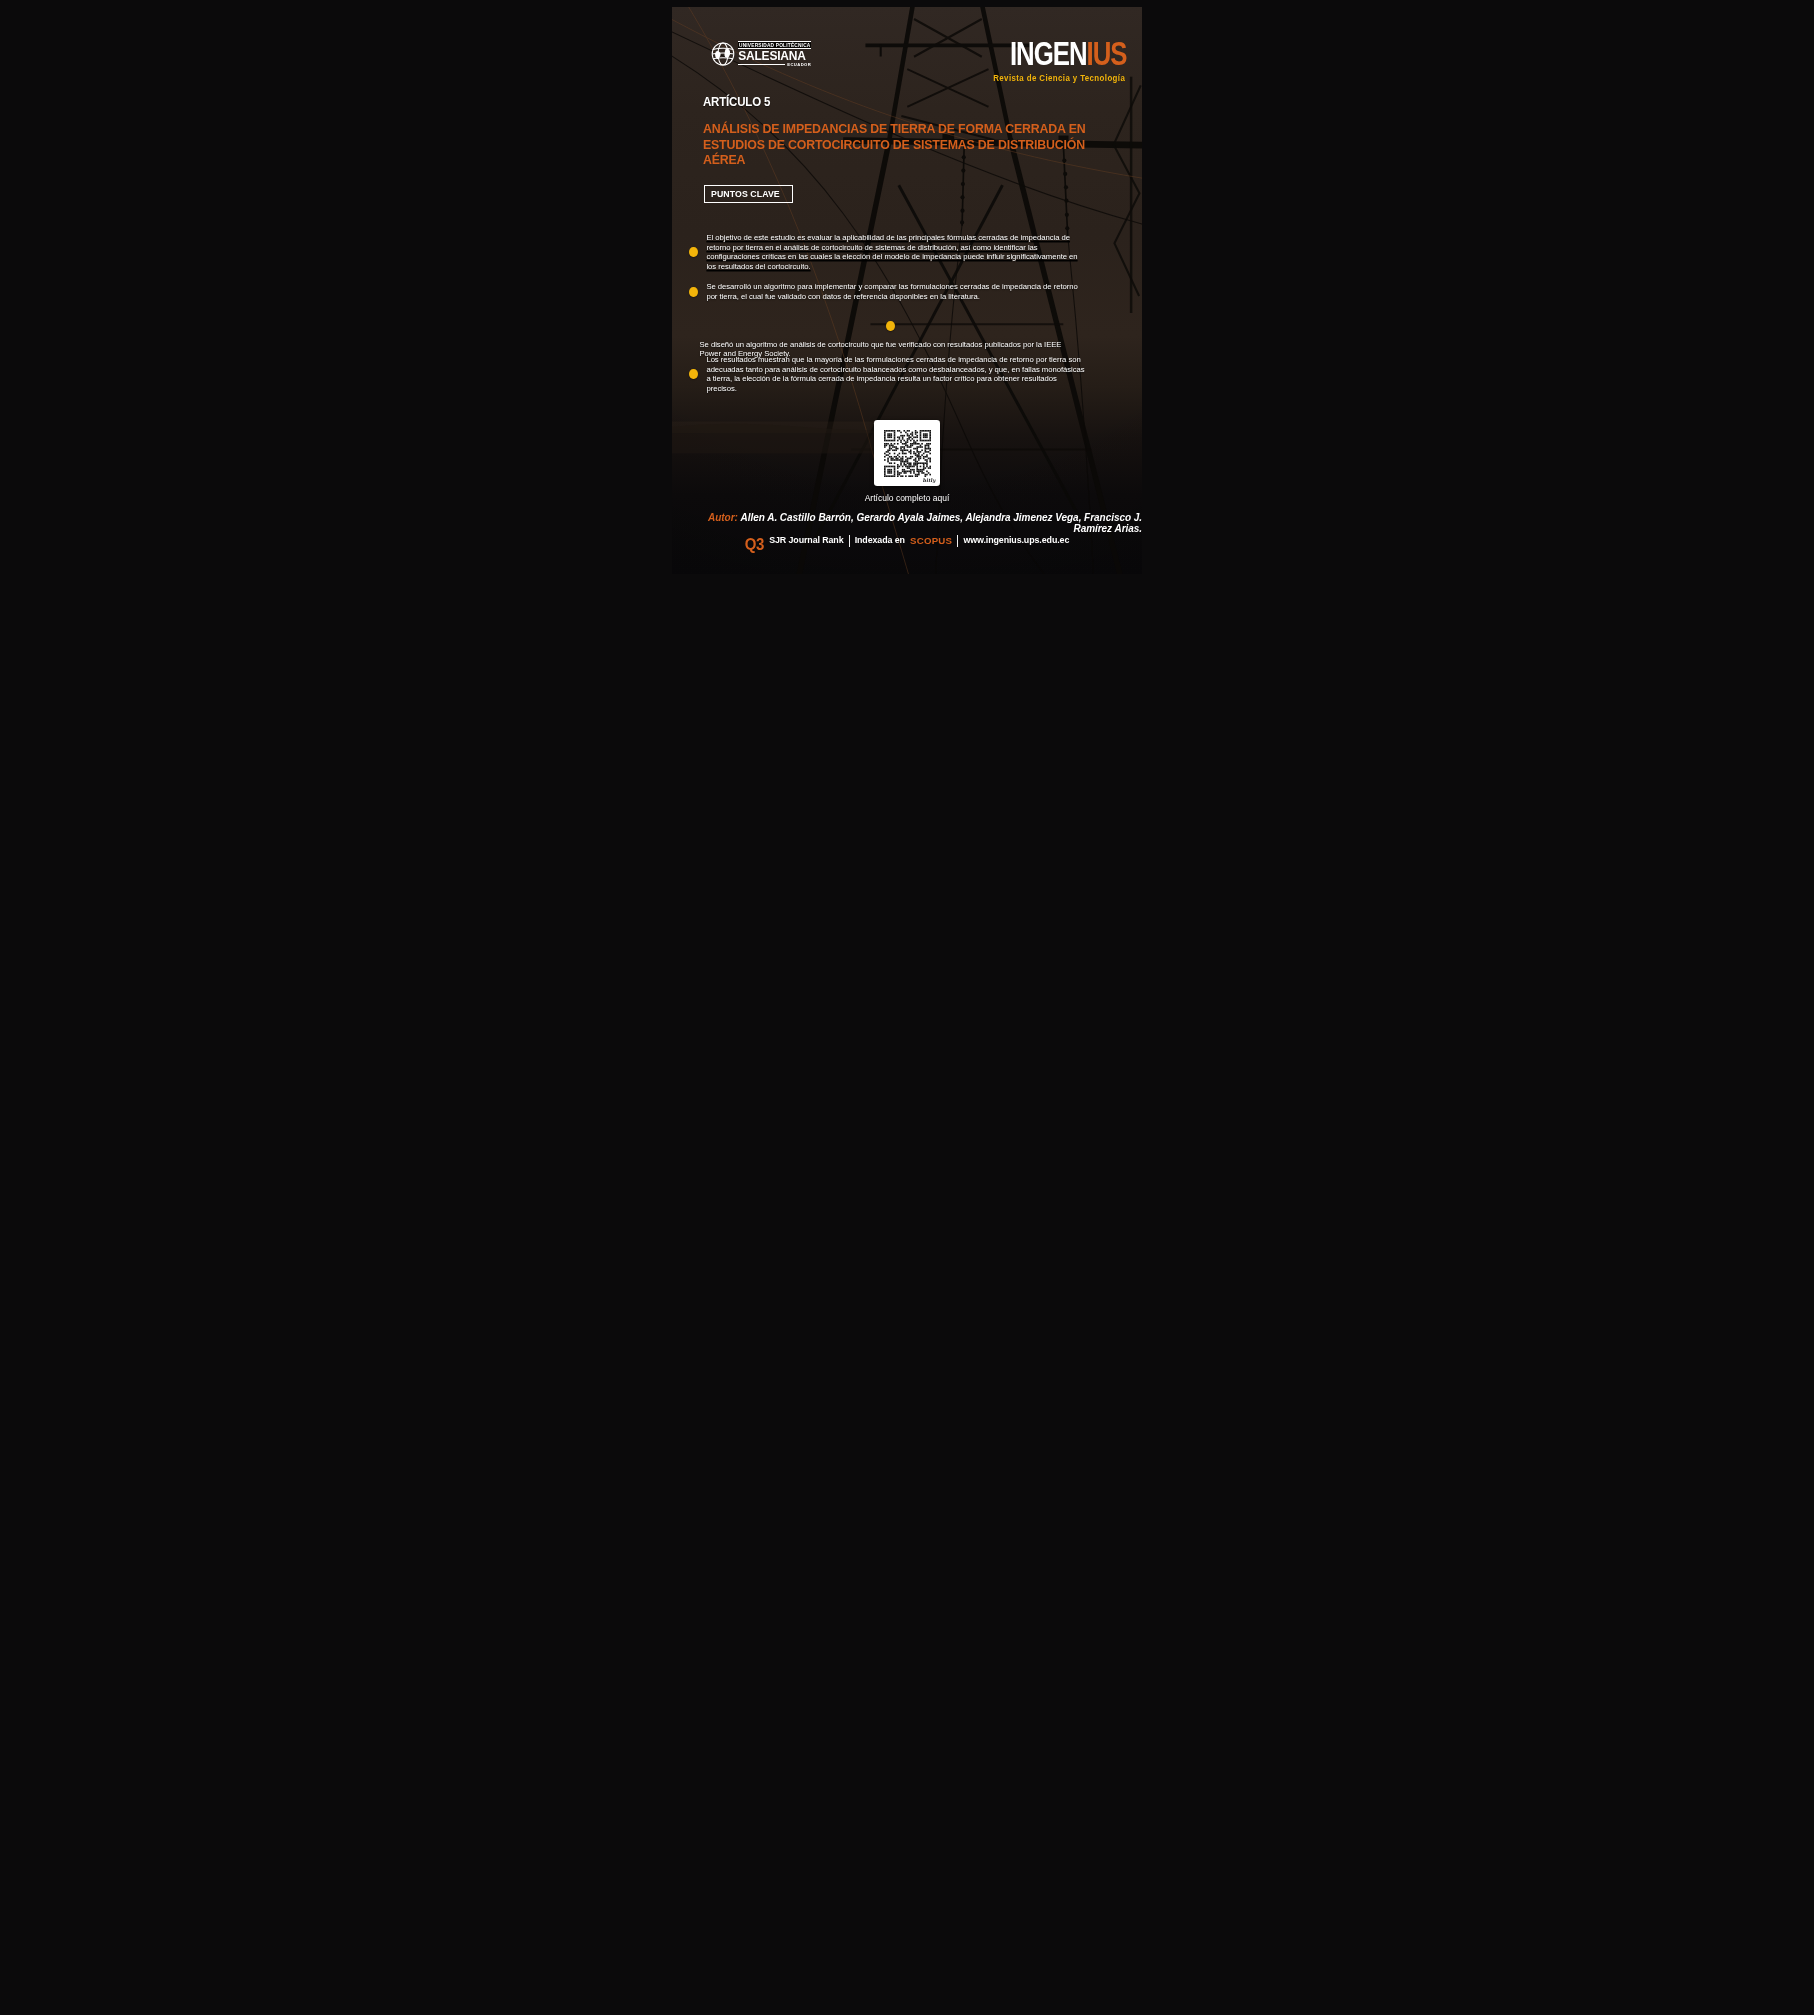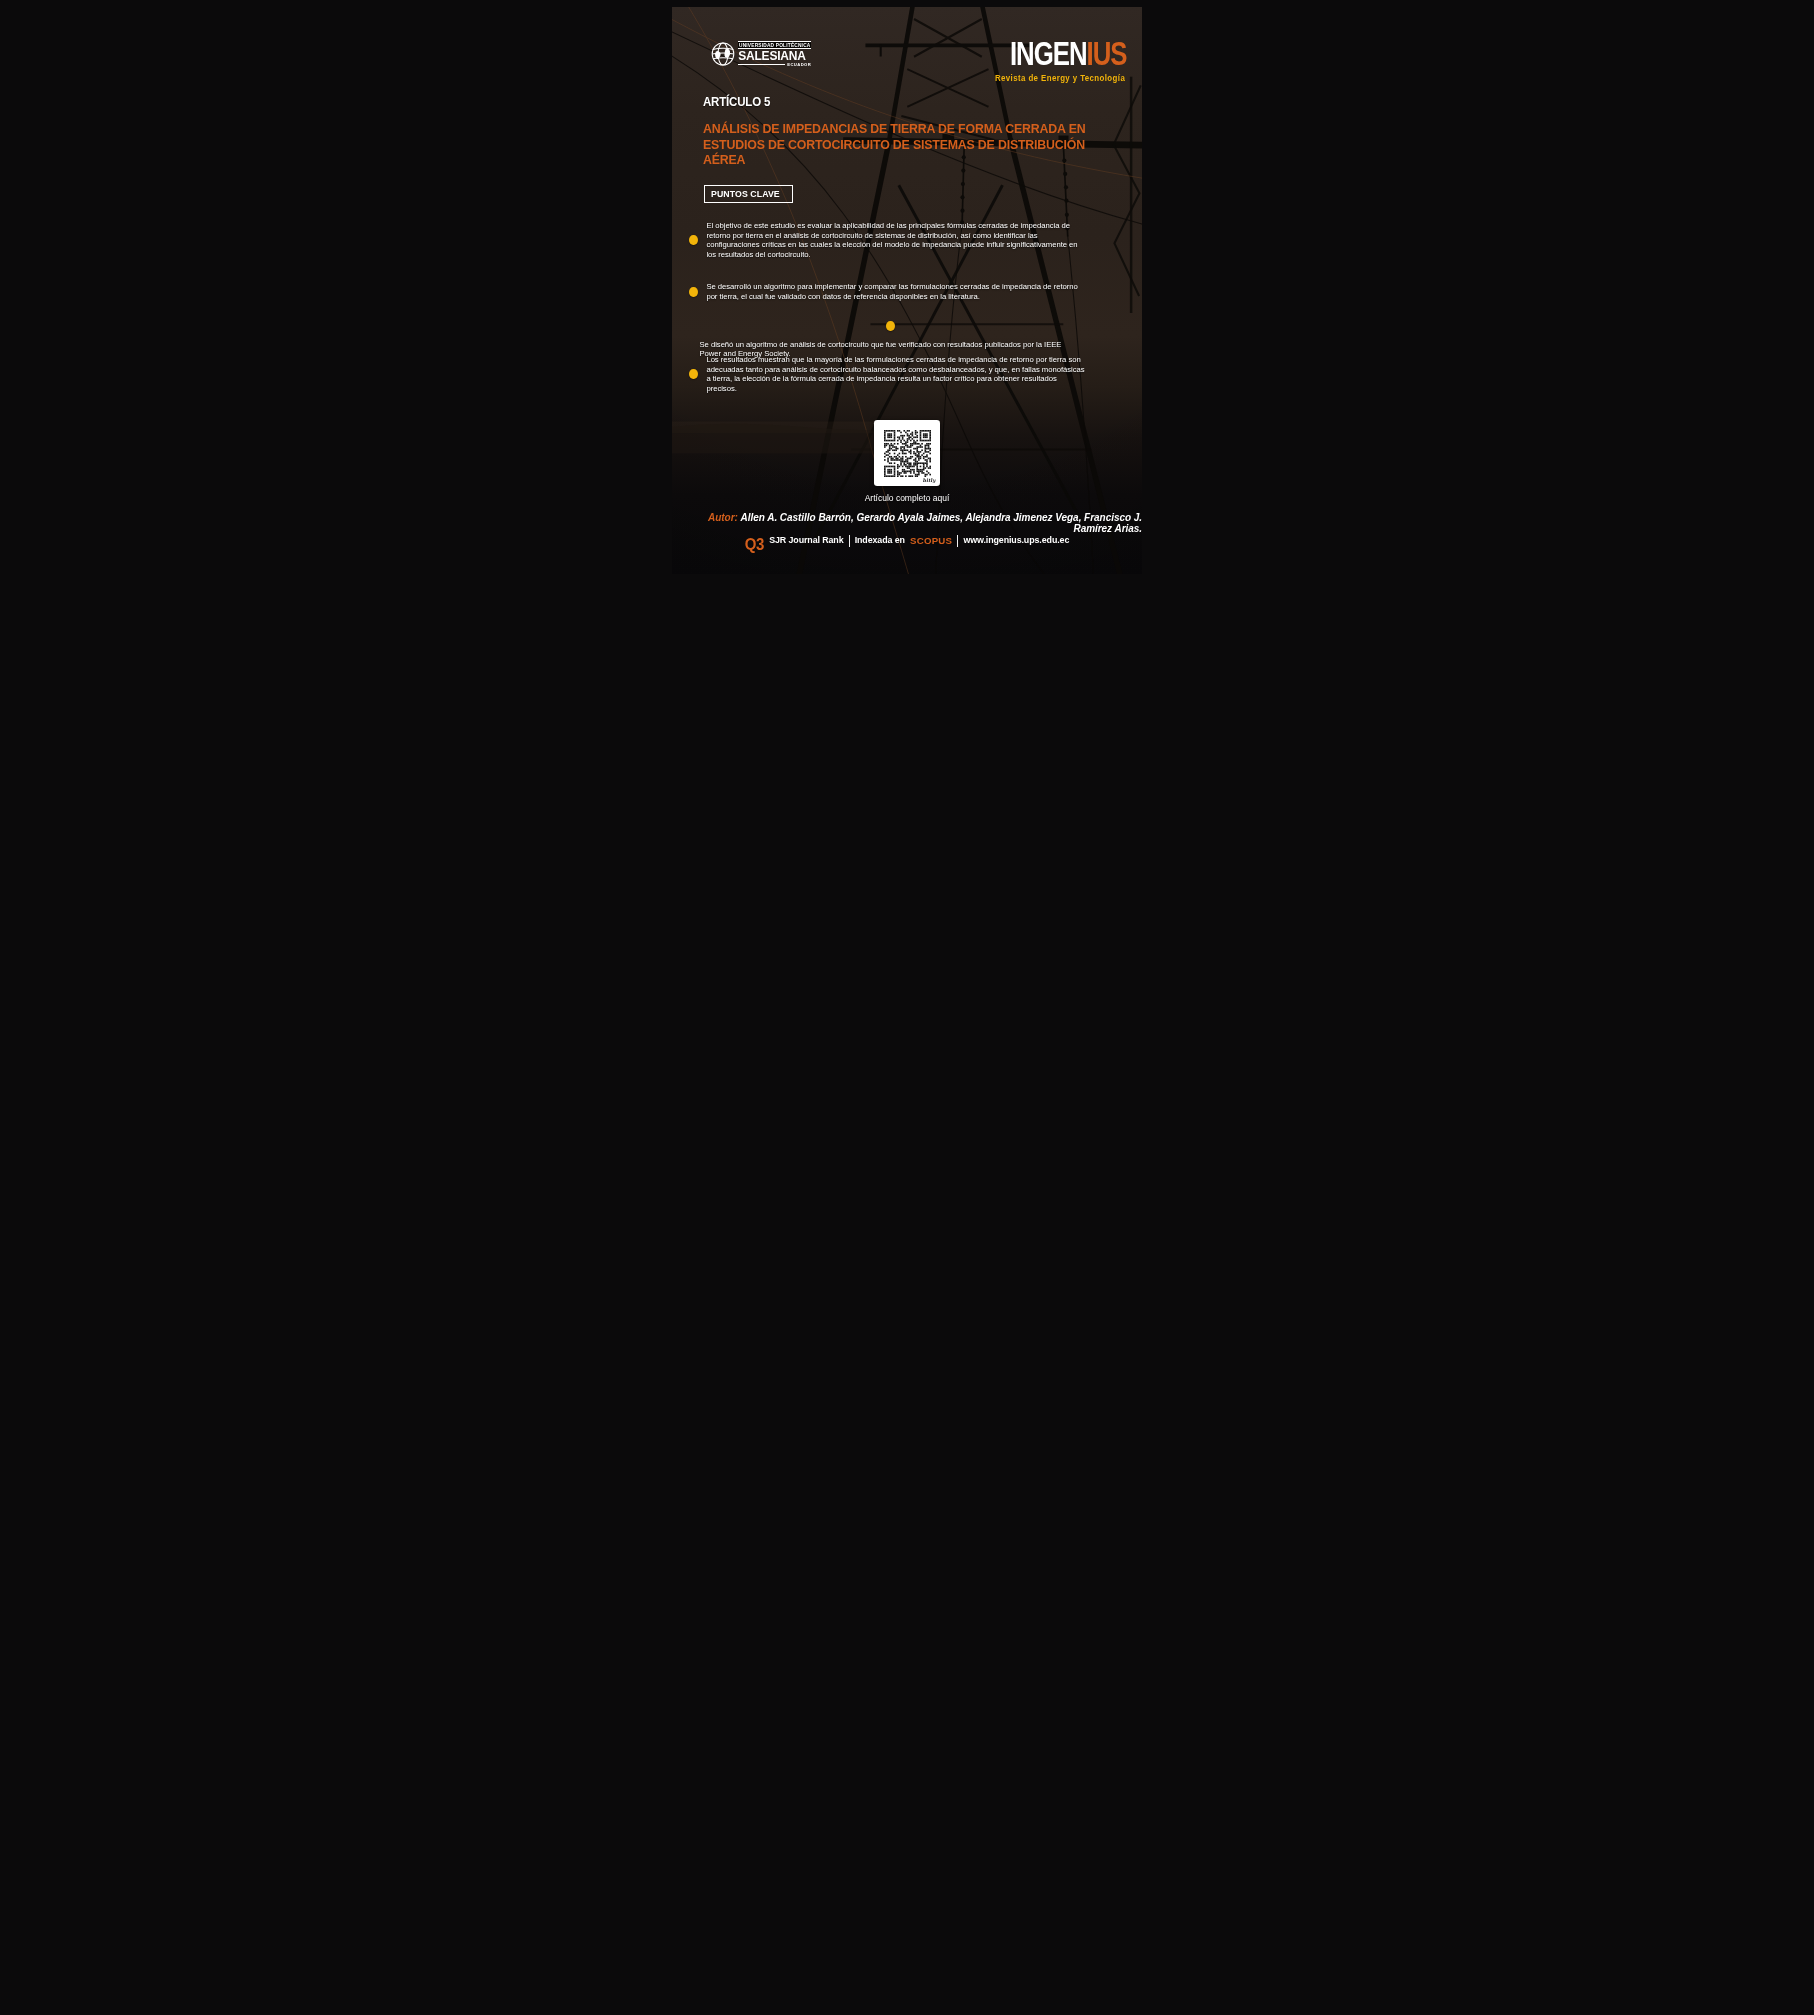--- a/index.html
+++ b/index.html
@@ -50,21 +50,21 @@
   .puntos-box{left:32px;top:178px;border:1px solid #fff;padding:2.8px 7.3px 3.2px 6.4px;}
   .puntos-box span{color:#fff;font-weight:bold;font-size:9.3px;letter-spacing:0.1px;
      transform:scaleX(.94);transform-origin:left top;display:inline-block;white-space:nowrap;}
 
   
   .kp{left:17px;width:403px;display:flex;align-items:center;gap:8.9px;}
   .kp-dot{flex:0 0 auto;width:8.5px;height:10px;border-radius:50%;
      background:var(--gold,#f2b40a);box-shadow:0 0.8px 1.2px rgba(0,0,0,.4);}
   .kp-text{color:#fff;font-size:7.7px;line-height:9.5px;letter-spacing:-0.04px;
      width:382px;text-shadow:0 0.8px 1.2px rgba(0,0,0,.6);}
-  .kp1{top:214px;}
+  .kp1{top:226px;text-decoration:underline;}
   .kp2{top:275px;}
   .kp3{top:314px;flex-direction:column;}
   .kp4{top:348px;}
 
   
   .qr-wrap{left:0;right:0;top:413px;display:flex;justify-content:center;}
   .qr-box{position:relative;width:66px;height:66px;background:#fff;border-radius:3.2px;
      box-shadow:0 1.2px 4px rgba(0,0,0,.5);}
   .qr-box svg{position:absolute;left:9.7px;top:9.7px;}
   .bitly{position:absolute;right:3.6px;bottom:2.8px;background:#fff;padding:0 0.8px;
@@ -168,21 +168,21 @@
         <div class="ups-rule"></div>
         <span class="ups-line3">ECUADOR</span>
       </div>
     </div>
   </div>
 
   <div class="layer brand">
     <div class="brand-word">
       <span class="brand-white">INGEN</span><span class="brand-orange">IUS</span>
     </div>
-    <div class="brand-tagline">Revista de Energy y Tecnología</div>
+    <div class="brand-tagline">Revista de Ciencia y Tecnología</div>
   </div>
 
   <div class="layer article-label shadowed">ARTÍCULO 5</div>
 
   <div class="layer title">
     <div>ANÁLISIS DE IMPEDANCIAS DE TIERRA DE FORMA CERRADA EN</div>
     <div>ESTUDIOS DE CORTOCIRCUITO DE SISTEMAS DE DISTRIBUCIÓN</div>
     <div>AÉREA</div>
   </div>
 

